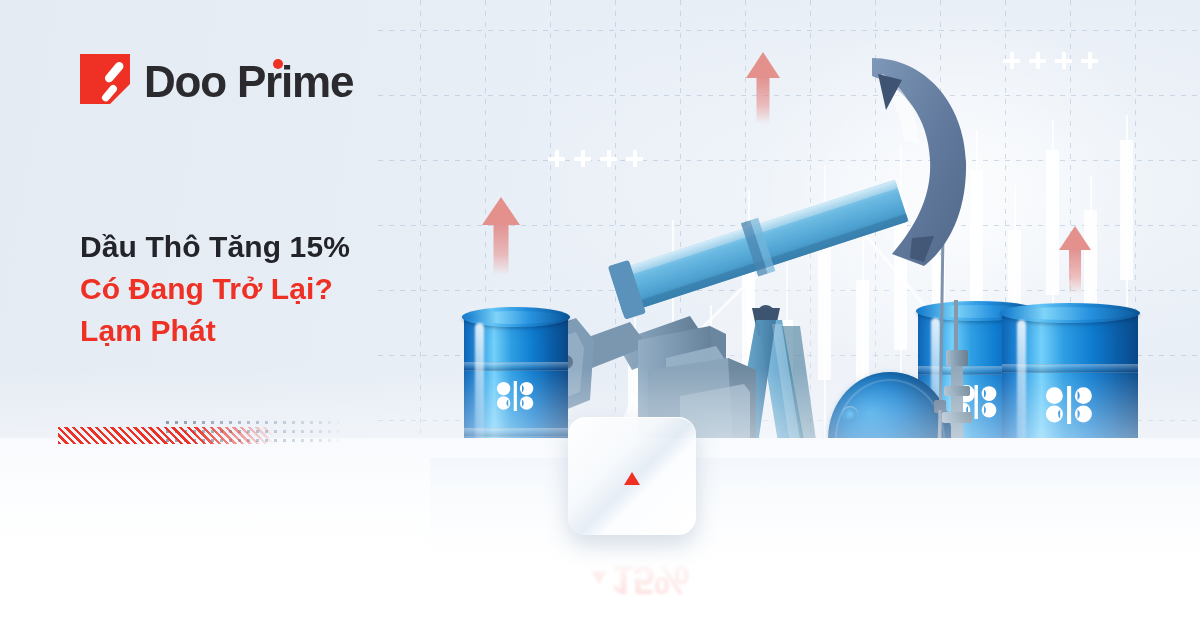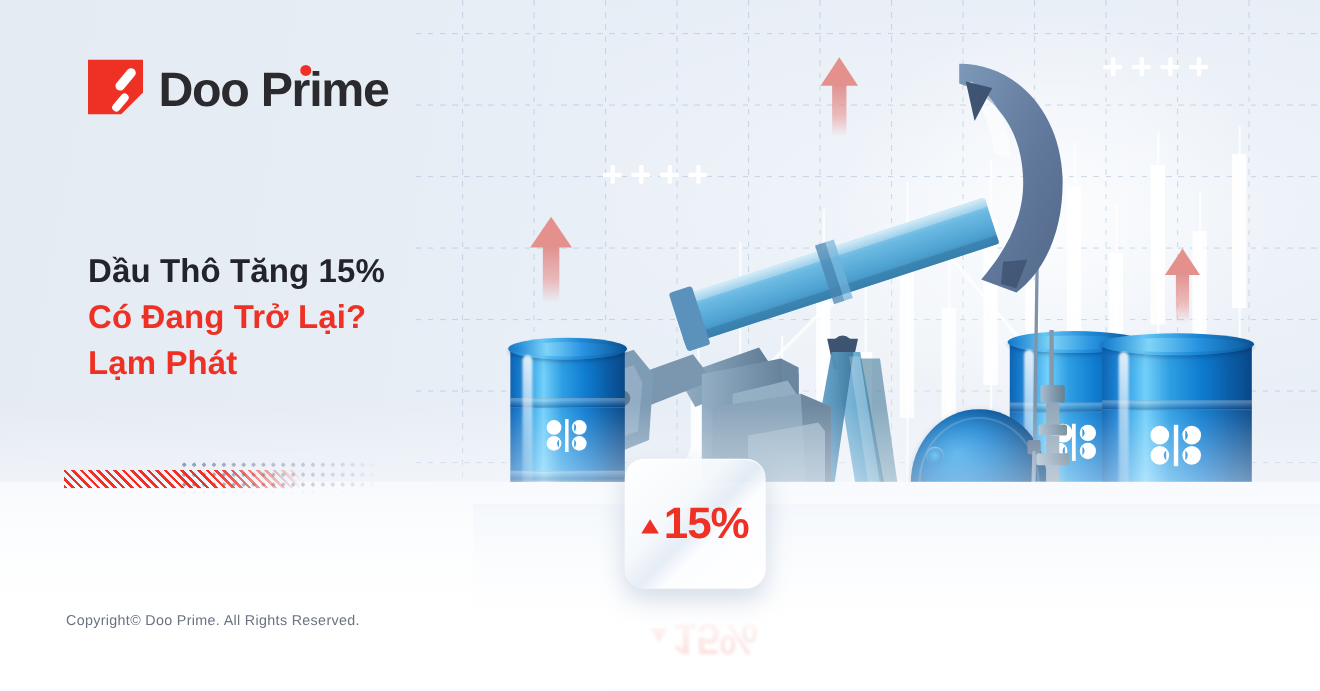--- a/index.html
+++ b/index.html
@@ -574,21 +574,20 @@
   <div class="floor-sheen"></div>
   <div class="bg-fade-bottom"></div>
 
   <div id="pct-reflect">
     <span class="tri"></span>
     <span class="val">15%</span>
   </div>
 
   <div id="pct-card">
     <span class="tri"></span>
-    <span class="val">15%</span>
   </div>
 
   <div id="logo">
     <span class="mark">
       <svg width="50" height="50" viewBox="0 0 50 50">
         <path d="M0,0 H50 V30 L30,50 H0 Z" fill="#ee3124"></path>
         <rect x="30" y="6" width="8.5" height="24" rx="4.2" fill="#ffffff" transform="rotate(40 34 18)"></rect>
         <rect x="26" y="30" width="7.5" height="19" rx="3.7" fill="#ffffff" transform="rotate(40 30 39)"></rect>
       </svg>
     </span>
@@ -602,15 +601,14 @@
     <div class="line dark">Dầu Thô Tăng 15%</div>
     <div class="line red">Có Đang Trở Lại?</div>
     <div class="line red">Lạm Phát</div>
   </div>
 
   <div id="accentbar">
     <span class="dots"></span>
     <span class="hatch"></span>
   </div>
 
-  <div id="copyright">Copyright© Doo Prime. All Rights Reserved.</div>
 
 </div>
 
 </body></html>

